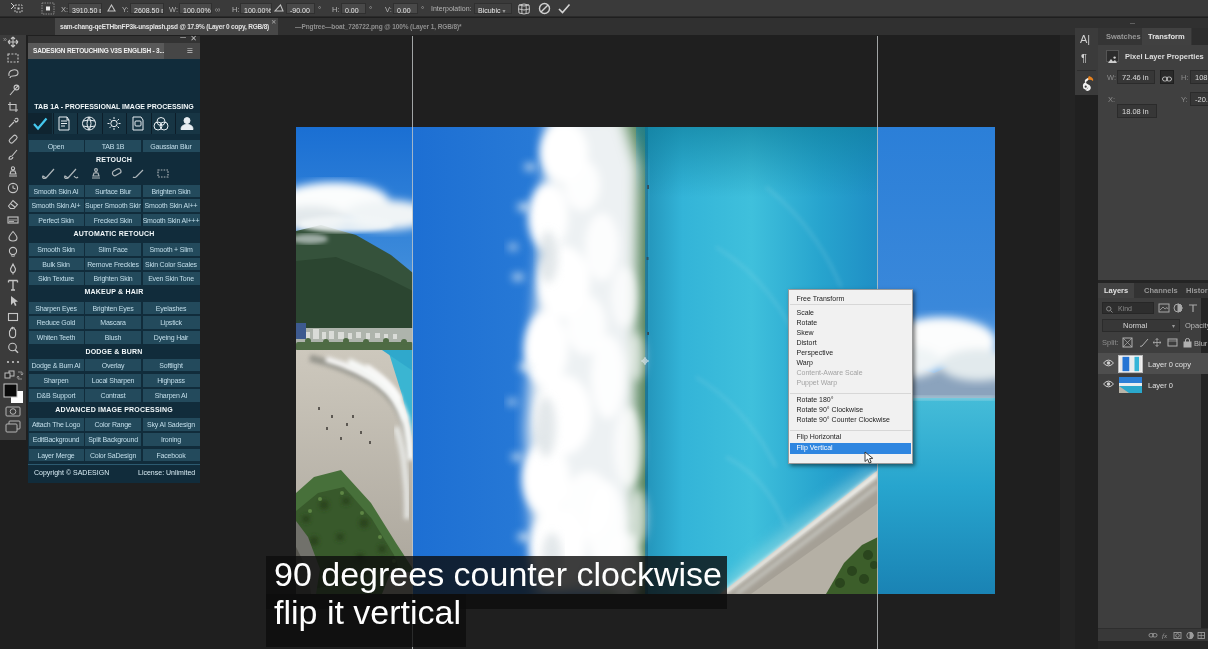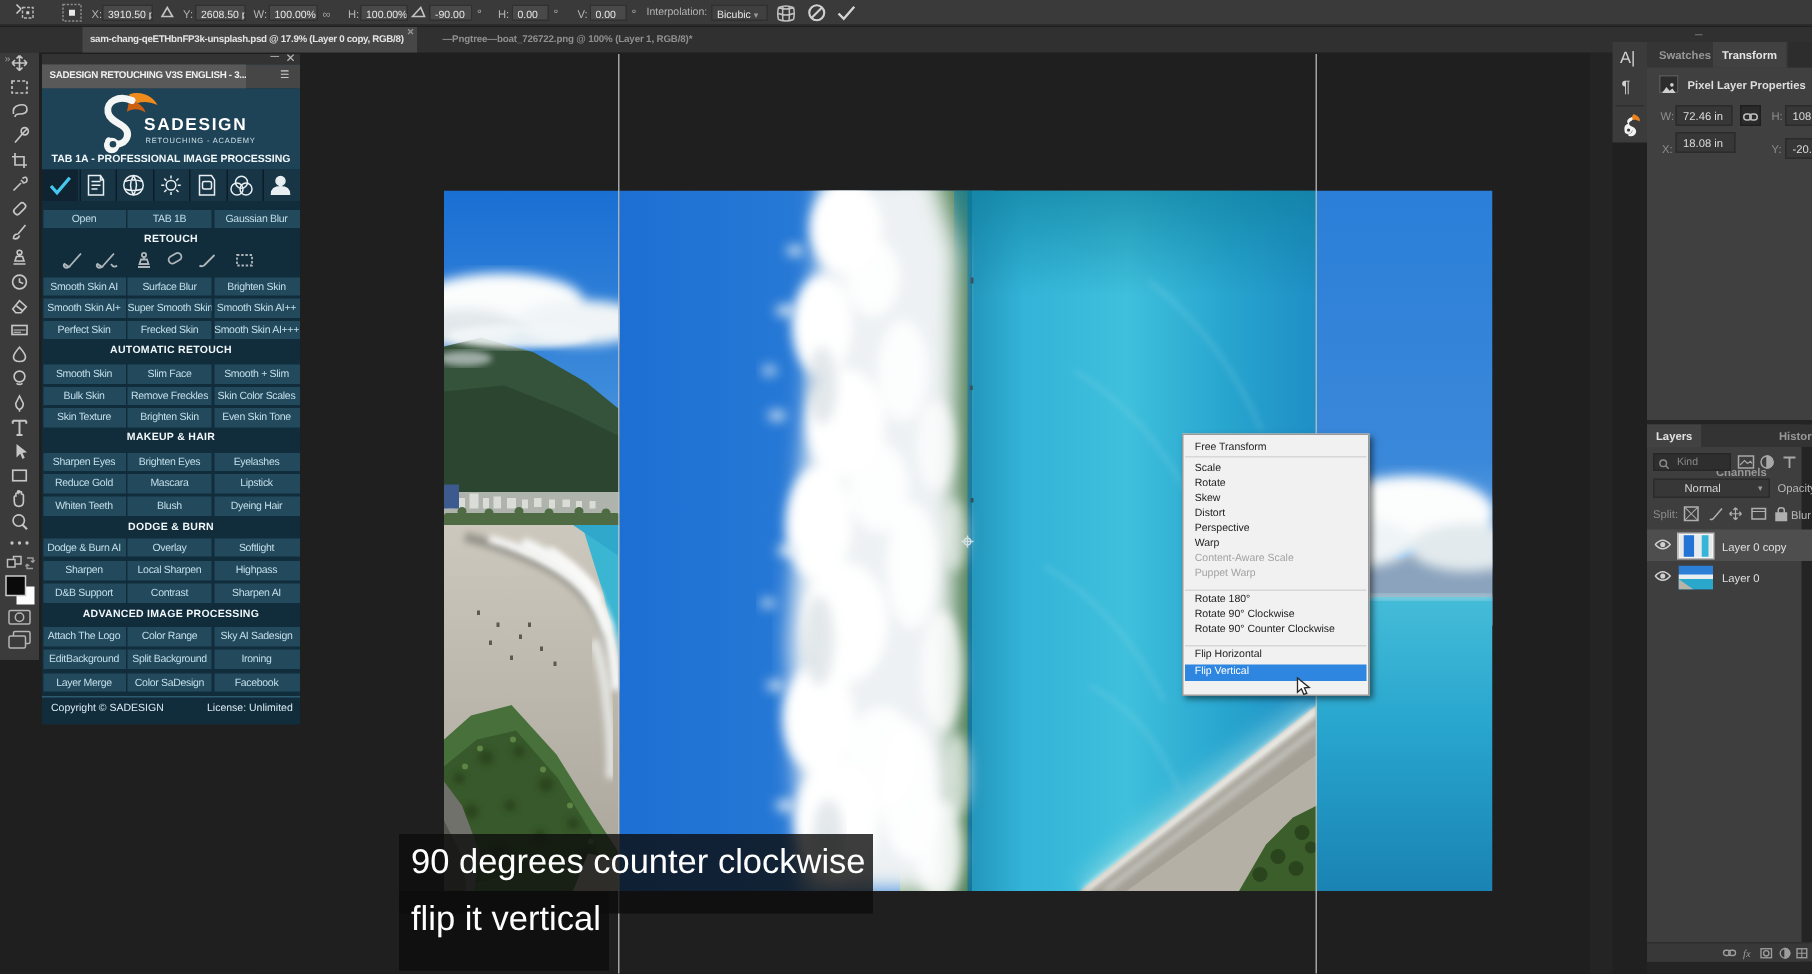--- a/index.html
+++ b/index.html
@@ -32,21 +32,21 @@
   .shead { position:absolute; left:0; width:172px; text-align:center; color:#f2f8fa;
         font-size:7px; font-weight:bold; letter-spacing:.2px;}
   
   #cmenu { left:788px; top:289px; width:125px; height:175px; background:#f1f1f1;
      border:1px solid #9a9a9a; box-shadow:2px 2px 4px rgba(0,0,0,.5);
      font-size:7px; color:#1c1c1c; }
   .mi { position:absolute; left:7.5px; white-space:nowrap; }
   .msep { position:absolute; left:1px; width:121px; height:1px; background:#d7d7d7; }
   
   .cap { position:absolute; background:rgba(13,13,13,.8); color:#fefefe;
-     font-size:23px; line-height:37px; padding:0 5px 16px 8px; white-space:nowrap;}
+     font-size:34px; line-height:37px; padding:0 5px 16px 8px; white-space:nowrap;}
   
   #rstrip { left:1075px; top:28px; width:23px; height:67px; background:#3b3b3b; }
   #props  { left:1098px; top:28px; width:110px; height:252px; background:#404040; }
   #layers { left:1098px; top:283px; width:103px; height:358px; background:#3e3e3e; }
   .ptab { position:absolute; top:0; height:17px; font-size:7.5px; line-height:17px;
      font-weight:bold; padding:0 6px; color:#989898; }
   .pfld { position:absolute; height:14px; background:#373737; border:1px solid #2b2b2b;
      color:#dcdcdc; font-size:7.5px; line-height:12px; padding:1px 0 0 4px; }
   .plbl { position:absolute; font-size:7.5px; color:#8d8d8d; }
 </style>
@@ -493,31 +493,20 @@
   <div class="abs" style="left:0;top:0;width:172px;height:7px;background:#333333">
     <span style="position:absolute;right:14px;top:-3px;color:#bdbdbd;font-size:8px">─</span>
     <span style="position:absolute;right:3px;top:-2px;color:#bdbdbd;font-size:8px">✕</span>
   </div>
 
   <div class="abs" style="left:0;top:7px;width:172px;height:16px;background:#464646">
     <div class="abs" style="left:0;top:0;width:136px;height:16px;background:#595959;color:#f0f0f0;font-size:6.5px;font-weight:bold;letter-spacing:-.2px;line-height:16px;padding-left:5px;white-space:nowrap;overflow:hidden">SADESIGN RETOUCHING V3S ENGLISH - 3....</div>
     <span style="position:absolute;right:7px;top:4px;color:#c9c9c9;font-size:7px;line-height:8px">☰</span>
   </div>
 
-  <div class="abs" style="left:0;top:23px;width:172px;height:54px;background:#1e4356">
-    <svg class="abs" style="left:18px;top:1px" width="150" height="52" viewBox="0 0 150 52">
-      <path d="M40 3 C48 0 56 4 59 10 C52 7 46 7.5 41 11 C41.5 7 41 5 40 3 Z" fill="#ef8b1c"></path>
-      <path d="M40 6 C46 8 50 11 51 15 C46 12 42 12.5 38.5 14.5 C39.5 10.5 40 8 40 6 Z" fill="#cd5f10"></path>
-      <path d="M42 7 C33 3 24.5 8 26 15 C27 19.5 32 21.5 35 23.5 C38.5 25.8 40 28.5 38.5 32 C36.5 36.5 30 37.5 26.5 34" fill="none" stroke="#f4f6f6" stroke-width="4.6" stroke-linecap="round"></path>
-      <circle cx="28.5" cy="37" r="5.2" fill="#f4f6f6"></circle>
-      <circle cx="29.3" cy="36.2" r="2.2" fill="#1e4356"></circle>
-      <text x="50" y="26.5" fill="#ffffff" font-size="11.5" font-weight="bold" letter-spacing="1.1" font-family="Liberation Sans">SADESIGN</text>
-      <text x="51" y="35.5" fill="#cfe2ea" font-size="5" letter-spacing="0.55" font-family="Liberation Sans">RETOUCHING - ACADEMY</text>
-    </svg>
-  </div>
   <div class="shead" style="top:67px;font-size:7px;letter-spacing:0">TAB 1A - PROFESSIONAL IMAGE PROCESSING</div>
 
   <div class="abs" style="left:0;top:77px;width:172px;height:21px;background:#173544">
     <div class="abs" style="left:0;top:0;width:24px;height:21px;background:#0f2430"></div>
     <div class="abs" style="left:24.5px;top:0;width:1px;height:21px;background:#0c1d29"></div>
     <div class="abs" style="left:49px;top:0;width:1px;height:21px;background:#0c1d29"></div>
     <div class="abs" style="left:73.5px;top:0;width:1px;height:21px;background:#0c1d29"></div>
     <div class="abs" style="left:98px;top:0;width:1px;height:21px;background:#0c1d29"></div>
     <div class="abs" style="left:122.5px;top:0;width:1px;height:21px;background:#0c1d29"></div>
     <div class="abs" style="left:147px;top:0;width:1px;height:21px;background:#0c1d29"></div>
@@ -702,29 +691,29 @@
     <svg width="12" height="12" viewBox="0 0 12 12">
         <g stroke="#bdbdbd" fill="none" stroke-width="1">
           <rect x="1.5" y="4" width="5" height="4" rx="2"></rect>
           <rect x="5.5" y="4" width="5" height="4" rx="2"></rect>
         </g>
       </svg>
   </div>
   <span class="plbl" style="left:83px;top:45px">H:</span>
   <div class="pfld" style="left:92px;top:42px;width:18px;border-right:none">108.</div>
   <span class="plbl" style="left:10px;top:67px">X:</span>
-  <div class="pfld" style="left:19px;top:60px;width:40px">18.08 in</div>
+  <div class="pfld" style="left:19px;top:76px;width:40px">18.08 in</div>
   <span class="plbl" style="left:83px;top:67px">Y:</span>
   <div class="pfld" style="left:92px;top:64px;width:18px;border-right:none">-20.</div>
 </div>
 
 <div id="layers" class="abs">
   <div class="abs" style="left:0;top:0;width:110px;height:15px;background:#333333">
     <span class="ptab" style="left:0;height:15px;line-height:15px;background:#424242;color:#e2e2e2;">Layers</span>
-    <span class="ptab" style="left:40px;height:15px;line-height:15px;margin-top:24px;">Channels</span>
+    <span class="ptab" style="left:40px;height:15px;line-height:15px;">Channels</span>
     <span class="ptab" style="left:82px;height:15px;line-height:15px;">History</span>
   </div>
 
   <div class="abs" style="left:4px;top:19px;width:52px;height:12px;background:#2e2e2e;border:1px solid #272727;color:#8a8a8a;font-size:7px;line-height:11px;padding-left:3px"><svg style="position:absolute;left:3px;top:3px" width="7" height="7" viewBox="0 0 7 7">
         <circle cx="2.8" cy="2.8" r="2.2" fill="none" stroke="#8a8a8a" stroke-width="1"></circle>
         <path d="M4.5 4.5 L6.5 6.5" stroke="#8a8a8a" stroke-width="1"></path>
       </svg><span style="margin-left:12px">Kind</span></div>
   <svg class="abs" style="left:60px;top:19px" width="46" height="12" viewBox="0 0 46 12">
     <g stroke="#a8a8a8" fill="none" stroke-width="1">
       <rect x="1" y="2" width="10" height="8"></rect>

